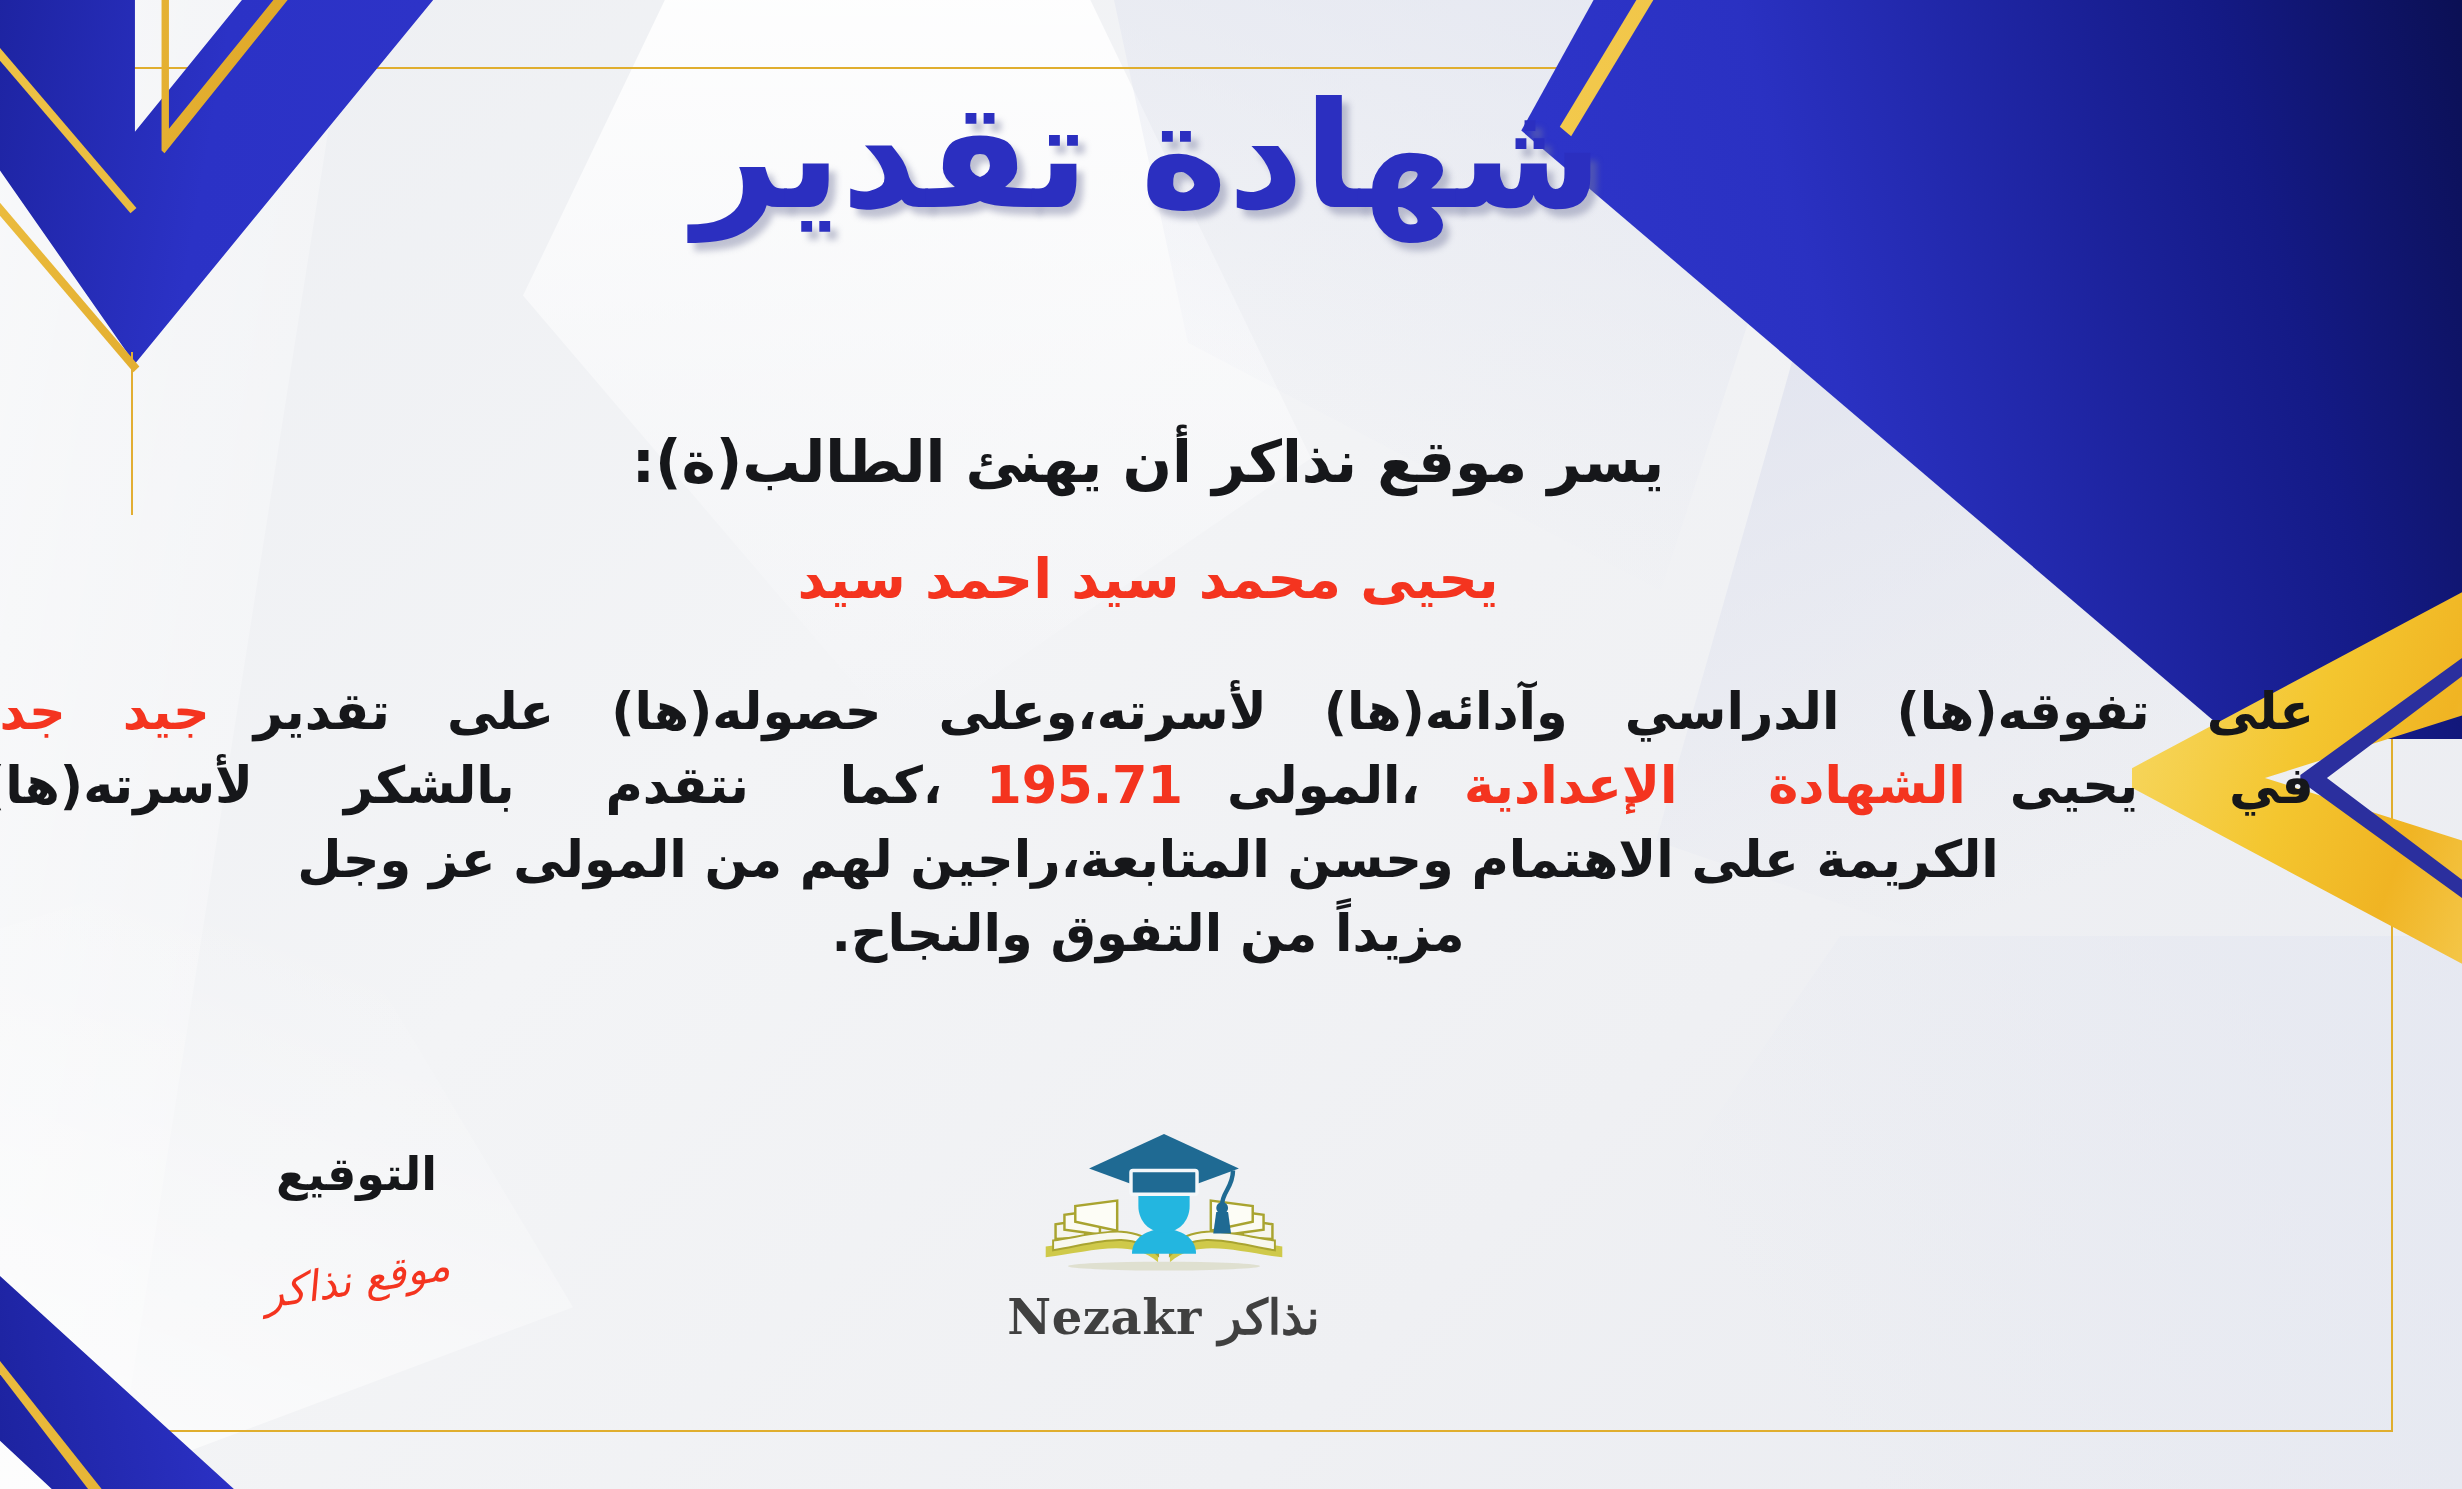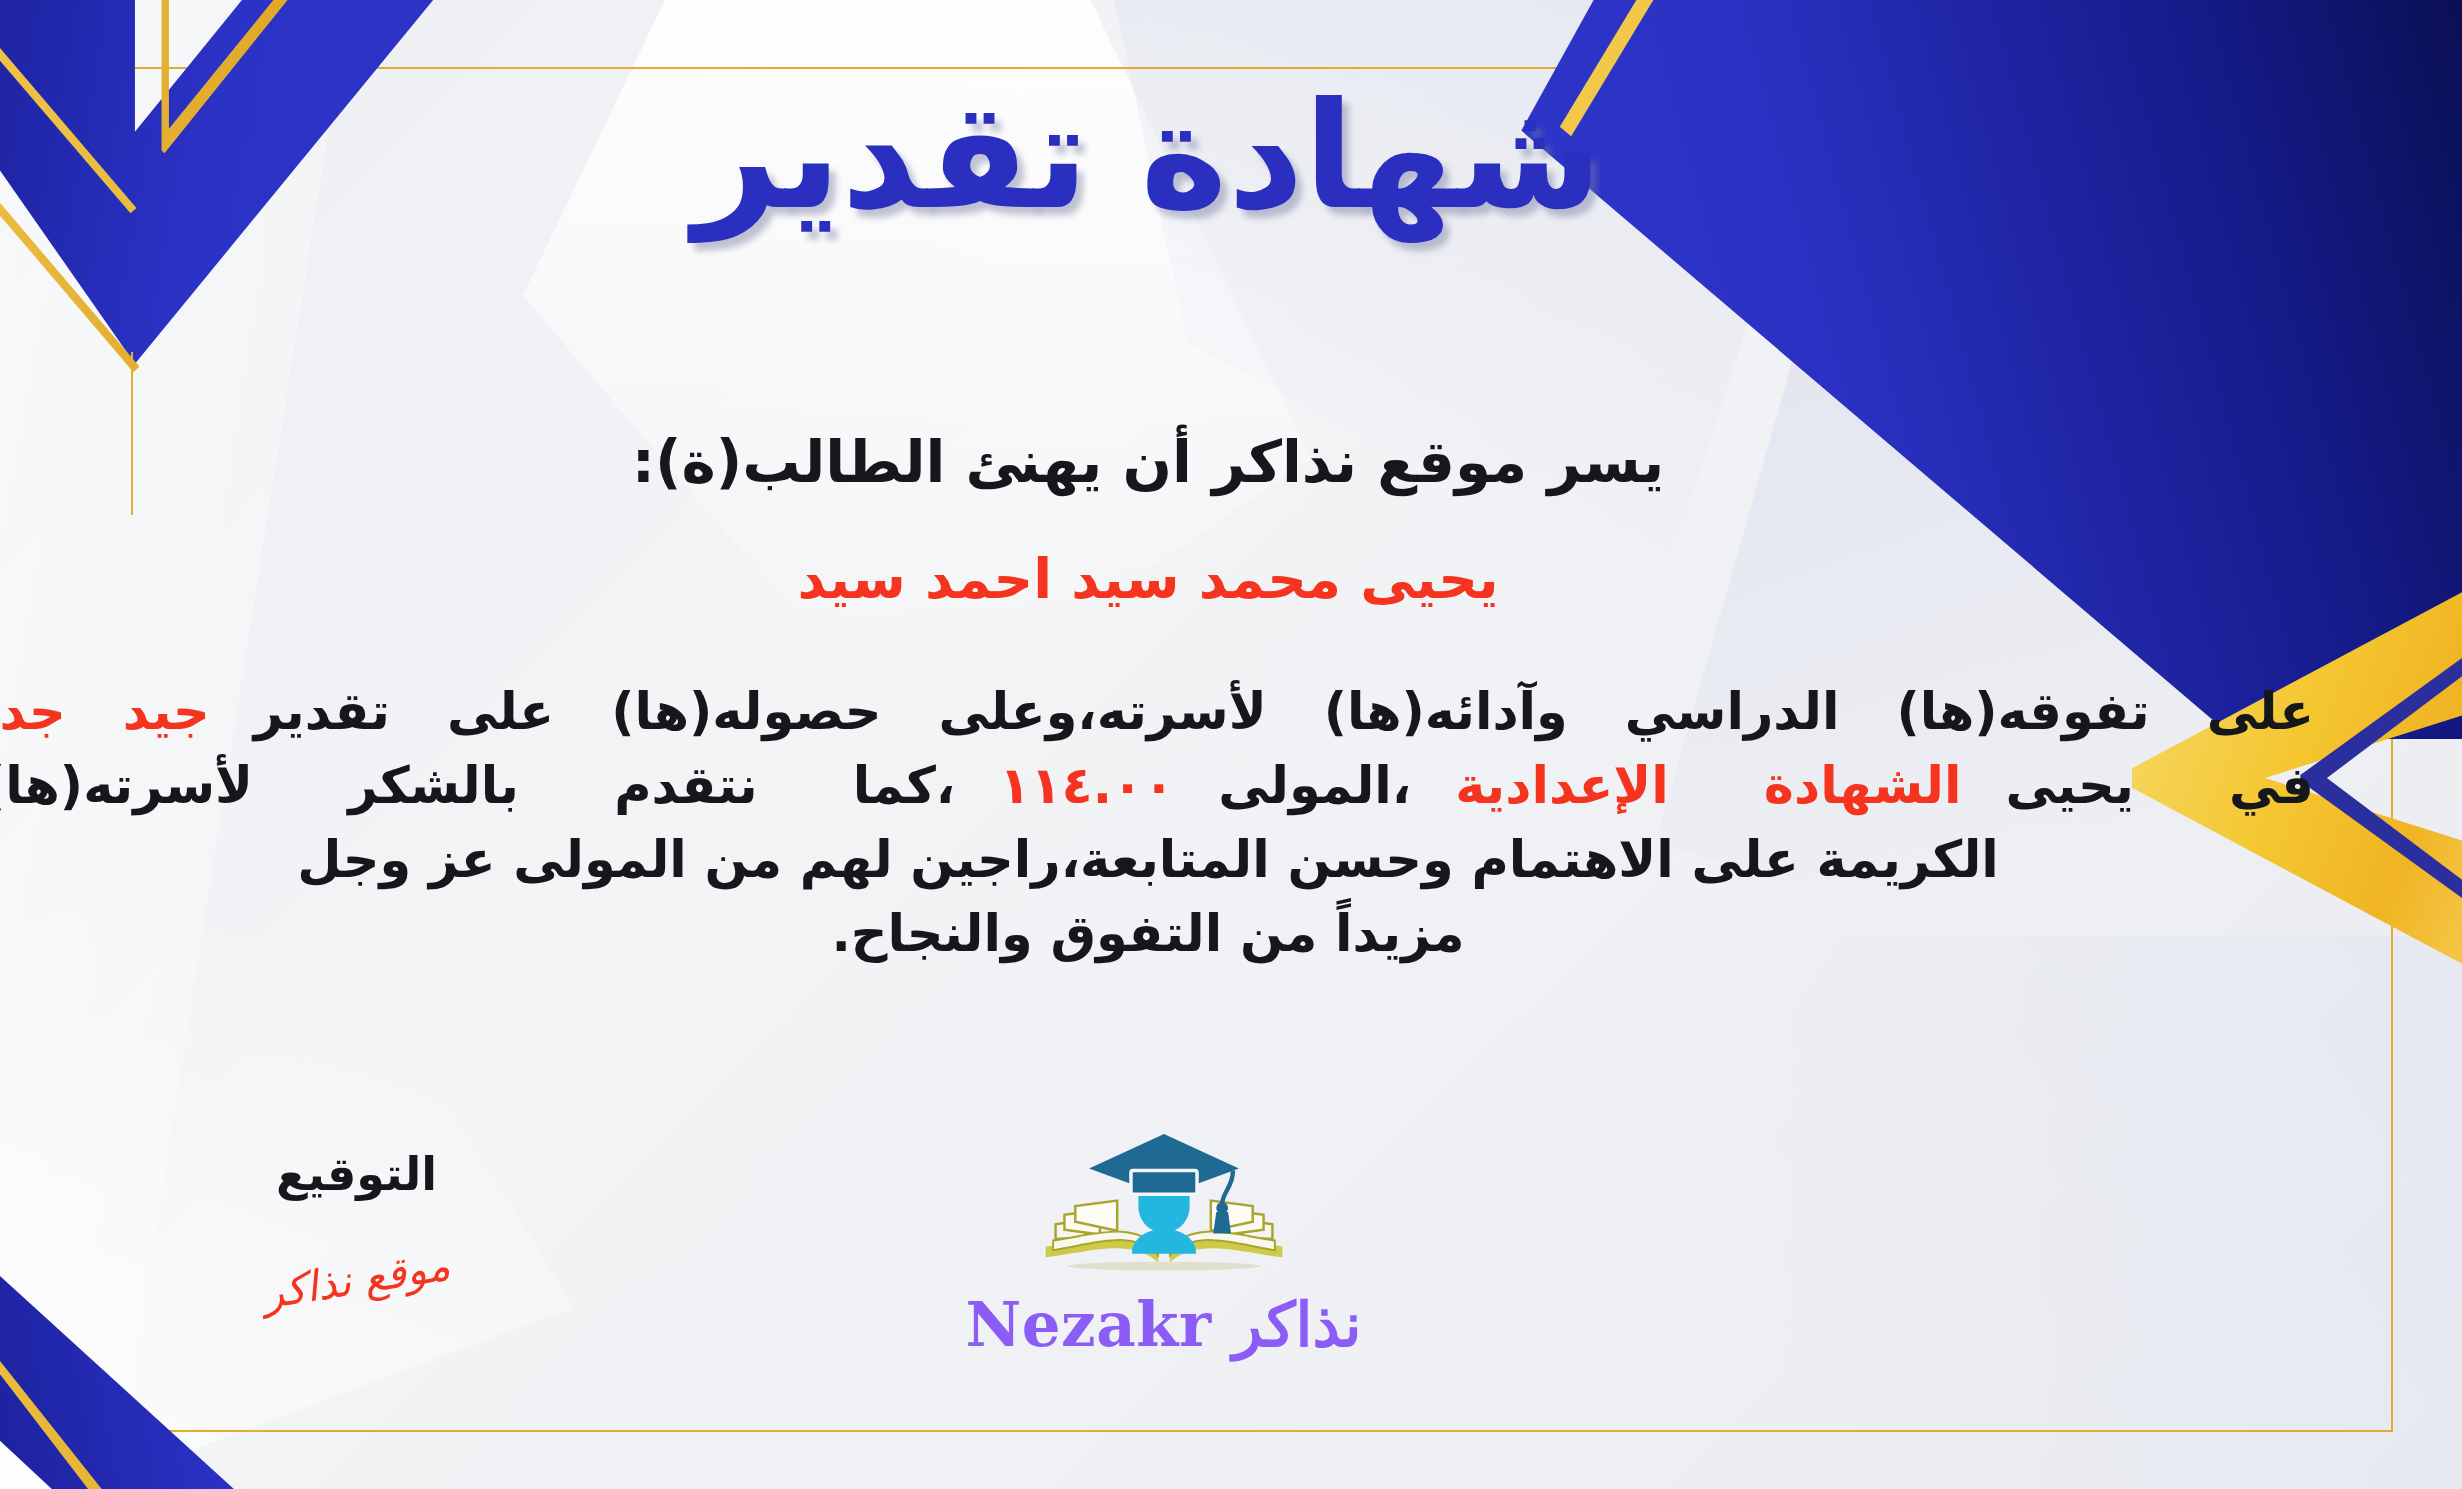--- a/index.html
+++ b/index.html
@@ -254,23 +254,23 @@
   }
   .logo-mark {
     position: relative;
     width: 276px;
     height: 163px;
     margin: 0 auto;
   }
   .logo-caption {
     margin-top: 3px;
     font-family: "DejaVu Serif", serif;
-    font-size: 61px;
-    font-weight: bold;
-    color: #8b5cf6;
+    font-size: 48px;
+    font-weight: bold;
+    color: #404040;
     direction: rtl;
     letter-spacing: 0.5px;
     white-space: nowrap;
   }
 </style>
 </head>
 <body>
 
 <div id="certificate">
 
@@ -314,21 +314,21 @@
     <div class="cert-title">شهادة تقدير</div>
 
     <div class="intro-line">يسر موقع نذاكر أن يهنئ الطالب(ة):</div>
 
     <div class="student-name">يحيى محمد سيد احمد سيد</div>
 
     <div class="body-block">
 
       <span class="body-line l1"><span>على تفوقه(ها) الدراسي وآدائه(ها) لأسرته،وعلى حصوله(ها) على تقدير</span><span class="sp-wide"></span><span class="hl">جيد جداً</span></span>
 
-      <span class="body-line l2"><span>في يحيى</span><span class="sp-wide"></span><span class="hl">الشهادة الإعدادية</span><span class="sp-wide"></span><span>،المولى</span><span class="sp-wide"></span><span class="hl">١١٤.٠٠</span><span class="sp-wide"></span><span>،كما نتقدم بالشكر لأسرته(ها)</span></span>
+      <span class="body-line l2"><span>في يحيى</span><span class="sp-wide"></span><span class="hl">الشهادة الإعدادية</span><span class="sp-wide"></span><span>،المولى</span><span class="sp-wide"></span><span class="hl">195.71</span><span class="sp-wide"></span><span>،كما نتقدم بالشكر لأسرته(ها)</span></span>
 
       <span class="body-line l3">الكريمة على الاهتمام وحسن المتابعة،راجين لهم من المولى عز وجل</span>
       <span class="body-line l4">مزيداً من التفوق والنجاح.</span>
     </div>
 
     <div class="signature-block">
       <div class="sig-label">التوقيع</div>
       <div class="sig-mark">موقع نذاكر</div>
     </div>
 

